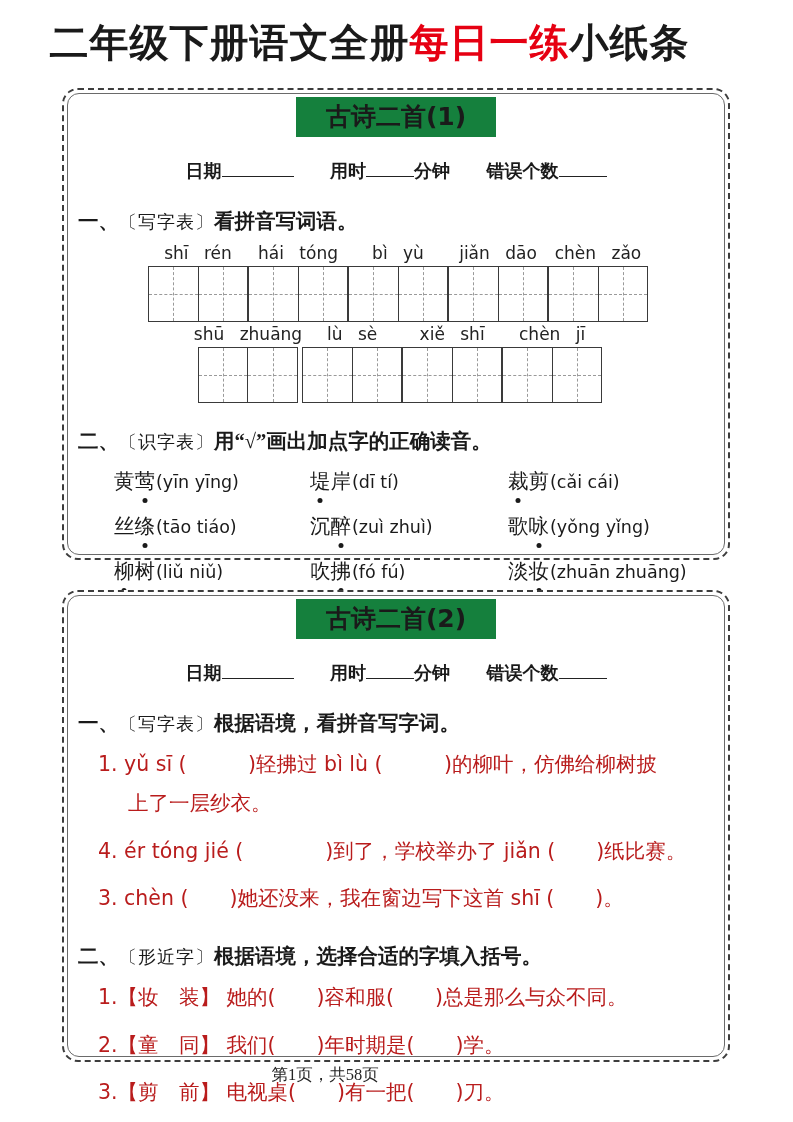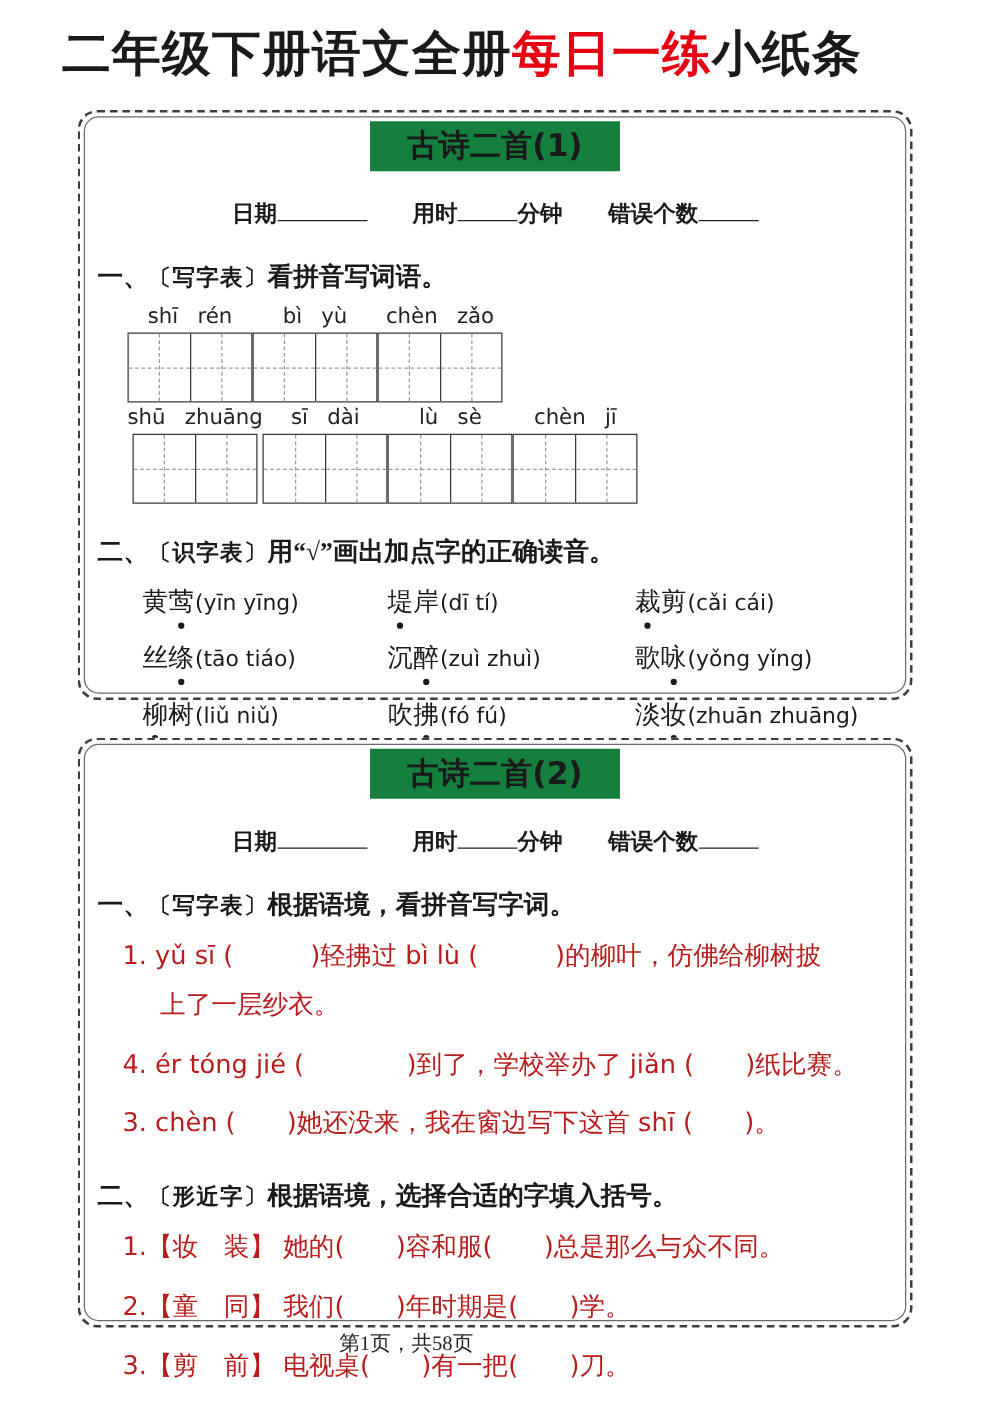--- a/index.html
+++ b/index.html
@@ -21,24 +21,24 @@
 
   .badge { position:relative; margin:7px auto 0; width:fit-content; background:#15803d;
     padding:3px 30px 4px; font-size:25px; font-weight:bold; font-family:"DejaVu Sans", sans-serif; }
 
   .meta { margin-top:22px; text-align:center; font-size:18px; font-weight:bold; white-space:nowrap; }
   .meta-item { margin:0 16px; }
   .blank { display:inline-block; border-bottom:1.5px solid #222; height:15px; vertical-align:baseline; }
   .w72 { width:72px; } .w48 { width:48px; }
 
   .sec-head { margin:24px 0 0 14px; font-size:20.5px; font-weight:bold; }
-  .sec-tag { font-weight:bold; font-size:18px; letter-spacing:1px; }
-
-  
-  .prow { display:flex; justify-content:flex-start; margin:8px 34px 0 38px; }
+  .sec-tag { font-weight:normal; font-size:18px; letter-spacing:1px; }
+
+  
+  .prow { display:flex; justify-content:center; margin:8px 34px 0 38px; }
   .prow2 { margin-top:2px; }
   .pgroup { display:flex; flex-direction:column; align-items:center; }
   .plabel { font-family:"DejaVu Sans", sans-serif; font-size:17px; color:#222;
     word-spacing:10px; margin-bottom:3px; white-space:nowrap; }
   .tian { display:flex; width:100px; height:56px; border:1.5px solid #3a3a3a; }
   .cell { flex:1; position:relative; }
   .cell + .cell { border-left:1.5px solid #3a3a3a; }
   .cell::before { content:""; position:absolute; left:50%; top:0; bottom:0; border-left:1px dashed #9a9a9a; }
   .cell::after  { content:""; position:absolute; top:50%; left:0; right:0; border-top:1px dashed #9a9a9a; }
 
@@ -82,52 +82,66 @@
 
   <div class="prow">
     <div class="pgroup">
         <div class="plabel">shī rén</div>
         <div class="tian">
           <div class="cell"></div>
           <div class="cell"></div>
         </div>
       </div>
     <div class="pgroup">
+        <div class="plabel">hái tóng</div>
+        <div class="tian">
+          <div class="cell"></div>
+          <div class="cell"></div>
+        </div>
+      </div>
+    <div class="pgroup">
         <div class="plabel">bì yù</div>
         <div class="tian">
           <div class="cell"></div>
           <div class="cell"></div>
         </div>
       </div>
     <div class="pgroup">
+        <div class="plabel">jiǎn dāo</div>
+        <div class="tian">
+          <div class="cell"></div>
+          <div class="cell"></div>
+        </div>
+      </div>
+    <div class="pgroup">
         <div class="plabel">chèn zǎo</div>
         <div class="tian">
           <div class="cell"></div>
           <div class="cell"></div>
         </div>
       </div>
   </div>
 
   <div class="prow prow2">
     <div class="pgroup">
         <div class="plabel">shū zhuāng</div>
         <div class="tian">
           <div class="cell"></div>
           <div class="cell"></div>
         </div>
       </div>
     <div class="pgroup">
-        <div class="plabel">sī dài</div>
-        <div class="tian">
-          <div class="cell"></div>
-          <div class="cell"></div>
-        </div>
-      </div>
-    <div class="pgroup">
         <div class="plabel">lù sè</div>
+        <div class="tian">
+          <div class="cell"></div>
+          <div class="cell"></div>
+        </div>
+      </div>
+    <div class="pgroup">
+        <div class="plabel">xiě shī</div>
         <div class="tian">
           <div class="cell"></div>
           <div class="cell"></div>
         </div>
       </div>
     <div class="pgroup">
         <div class="plabel">chèn jī</div>
         <div class="tian">
           <div class="cell"></div>
           <div class="cell"></div>

